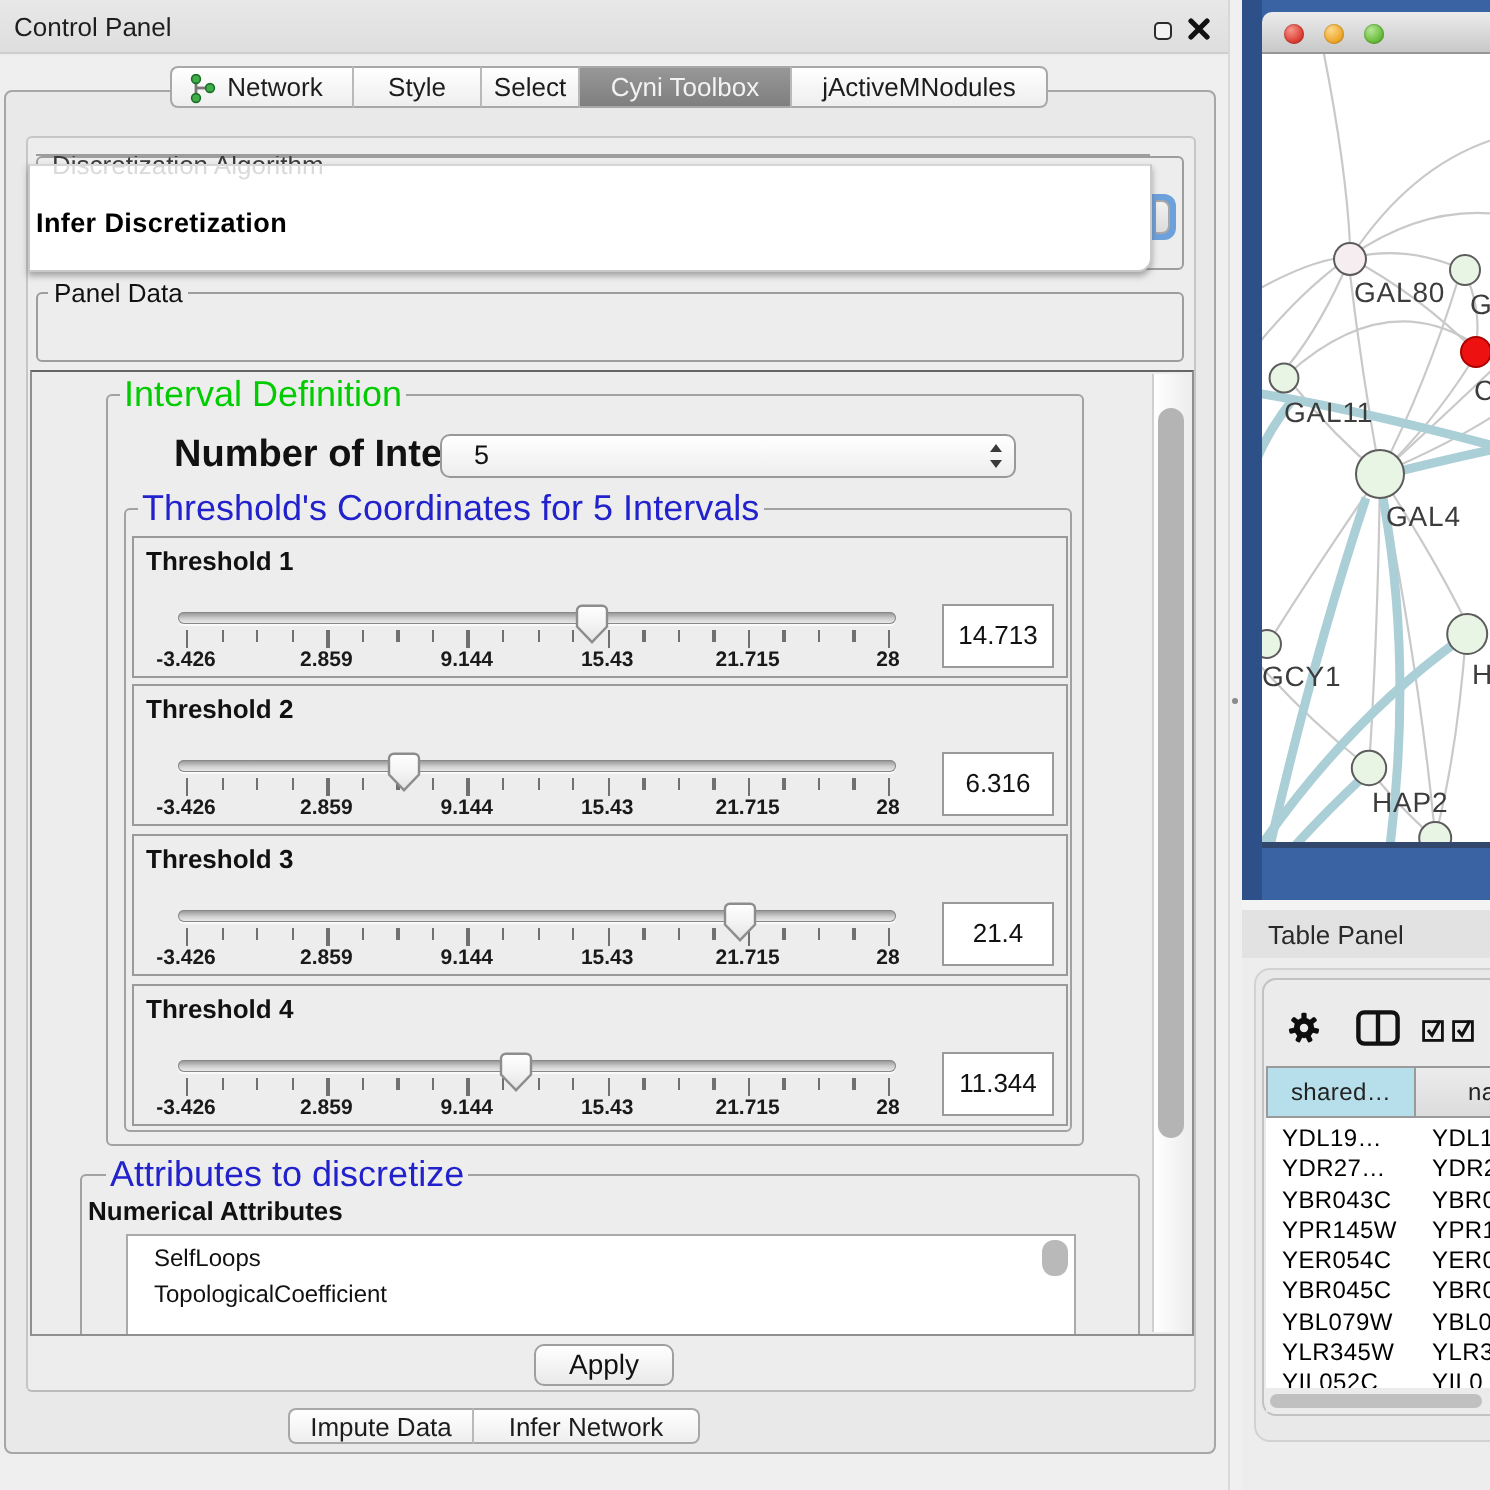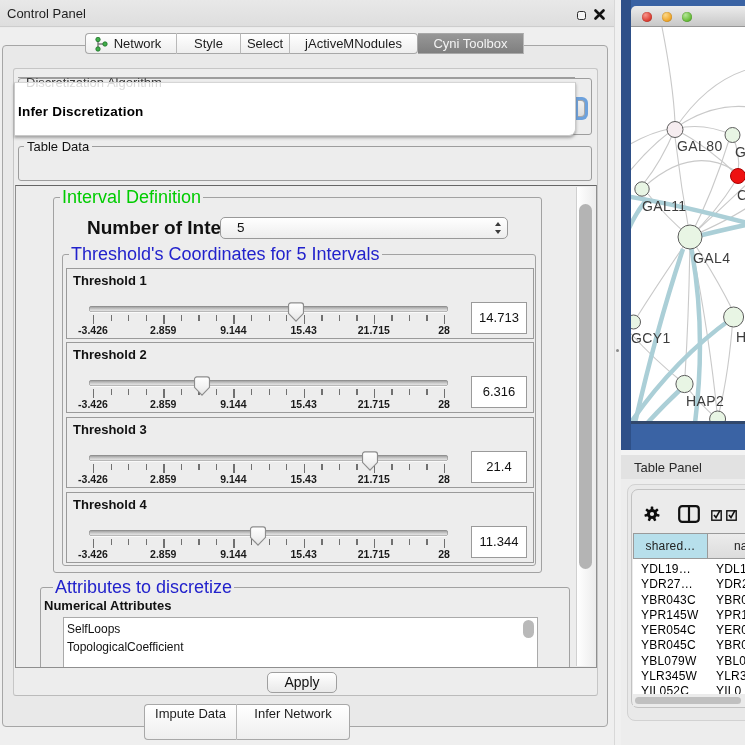--- a/index.html
+++ b/index.html
@@ -64,31 +64,31 @@
 .tlabels { position:absolute; left:0; top:55px; width:100%; font-size:10.5px; font-weight:bold; color:#1a1a1a; }
 .tlab { position:absolute; transform:translateX(-50%); }
 .thumbp { position:absolute; top:33px; width:17px; height:20px; transform:translateX(-50%); }
 .valbox { position:absolute; left:404px; top:33px; width:56px; height:32px; background:#fff;
   border:1px solid #9a9a9a; font-size:13px; color:#111; text-align:center; line-height:30px; }
 
 
 #numlist { position:absolute; left:47px; top:431px; width:475px; height:52px; background:#fff;
   border:1px solid #aaa; font-size:12px; color:#111; overflow:hidden; }
 #numlist { padding-top:3px; }
-#numlist > div { padding-left:3px; height:17.6px; line-height:17.6px; }
+#numlist > div { padding-left:13px; height:17.6px; line-height:17.6px; }
 #listsb { position:absolute; right:3px; top:2px; width:11px; height:44px; background:#b9b9b9; border-radius:6px; }
 
 
 #applybtn { left:267px; top:672px; width:70px; height:21px; background:linear-gradient(#ffffff,#e9e9e9);
   border:1px solid #9f9f9f; border-radius:5px; font-size:14px; color:#111;
   text-align:center; line-height:19px; }
 
 
 #btabs { left:144px; top:704px; }
-#btabs .tab { height:36px; line-height:18px; }
+#btabs .tab { height:18px; line-height:18px; }
 #btabs .t1 { width:93px; padding:0; }
 #btabs .t2 { width:118px; padding:0; }
 #btabs .t3 { width:113px; padding:0; }
 
 
 #popup { left:14px; top:82px; width:562px; height:54px; background:#ffffff;
   border:1px solid #c9c9c9; border-top-color:#d6d6d6; border-radius:0 0 7px 0;
   box-shadow:0 2px 3px rgba(90,90,90,.5); font-size:13.5px; letter-spacing:0.2px; }
 #popup .p1 { position:absolute; left:0; top:3px; width:100%; text-align:center; color:#b9b9b9; }
 #popup .p2 { position:absolute; left:3px; top:21px; font-weight:bold; color:#000; }
@@ -140,35 +140,35 @@
     <div class="tab first" style="width:92px; padding-left:26px; position:relative;">
       <svg style="position:absolute;left:8px;top:3px;" width="15" height="15" viewBox="0 0 15 15">
         <line x1="4" y1="3" x2="4" y2="12" stroke="#777" stroke-width="1.4"></line>
         <line x1="4" y1="7" x2="10" y2="7" stroke="#777" stroke-width="1.4"></line>
         <circle cx="4" cy="2.5" r="2.2" fill="#3fae49" stroke="#1e7029" stroke-width="0.8"></circle>
         <circle cx="4" cy="12" r="2.2" fill="#3fae49" stroke="#1e7029" stroke-width="0.8"></circle>
         <circle cx="11" cy="7" r="2.2" fill="#3fae49" stroke="#1e7029" stroke-width="0.8"></circle>
       </svg>Network</div>
     <div class="tab" style="width:64px; padding:0;">Style</div>
     <div class="tab" style="width:49px; padding:0;">Select</div>
+    <div class="tab sel" style="width:106px; padding:0;">Cyni Toolbox</div>
     <div class="tab last" style="width:128px; padding:0;">jActiveMNodules</div>
-    <div class="tab sel" style="width:106px; padding:0;">Cyni Toolbox</div>
   </div>
 
   <div id="panelA" class="abs"></div>
 
   <div class="group" style="left:18px; top:78px; width:574px; height:57px;"></div>
 
   <div class="abs" style="left:575px; top:97px; width:13px; height:23px; border-radius:0 6px 6px 0;
     background:#6da1dc;"></div>
   <div class="abs" style="left:578px; top:100px; width:7px; height:17px; border-radius:0 4px 4px 0;
     background:linear-gradient(#f2f2f2,#dcdcdc); border:1px solid #a8a8a8; border-left:none;"></div>
 
   <div class="group" style="left:18px; top:146px; width:574px; height:35px;"></div>
-  <div class="abs" style="left:24px; top:139px; font-size:13px; color:#111; background:#ededed; padding:0 3px;">Table Data</div>
+  <div class="abs" style="left:24px; top:139px; font-size:13px; color:#111; background:#ededed; padding:0 3px;">Panel Data</div>
 
   <div id="scrollpane" class="abs">
     <div id="vsbar">
         <div class="thumb"></div>
       </div>
 
     <div class="group" style="left:37px; top:11px; width:489px; height:376px; border-color:#a2a2a2;">
       <div class="gtitle" style="left:6px; color:#00cc00;">Interval Definition</div>
     </div>
     <div class="abs" style="left:71px; top:31px; font-size:19px; font-weight:bold; color:#111;">Number of Intervals</div>

